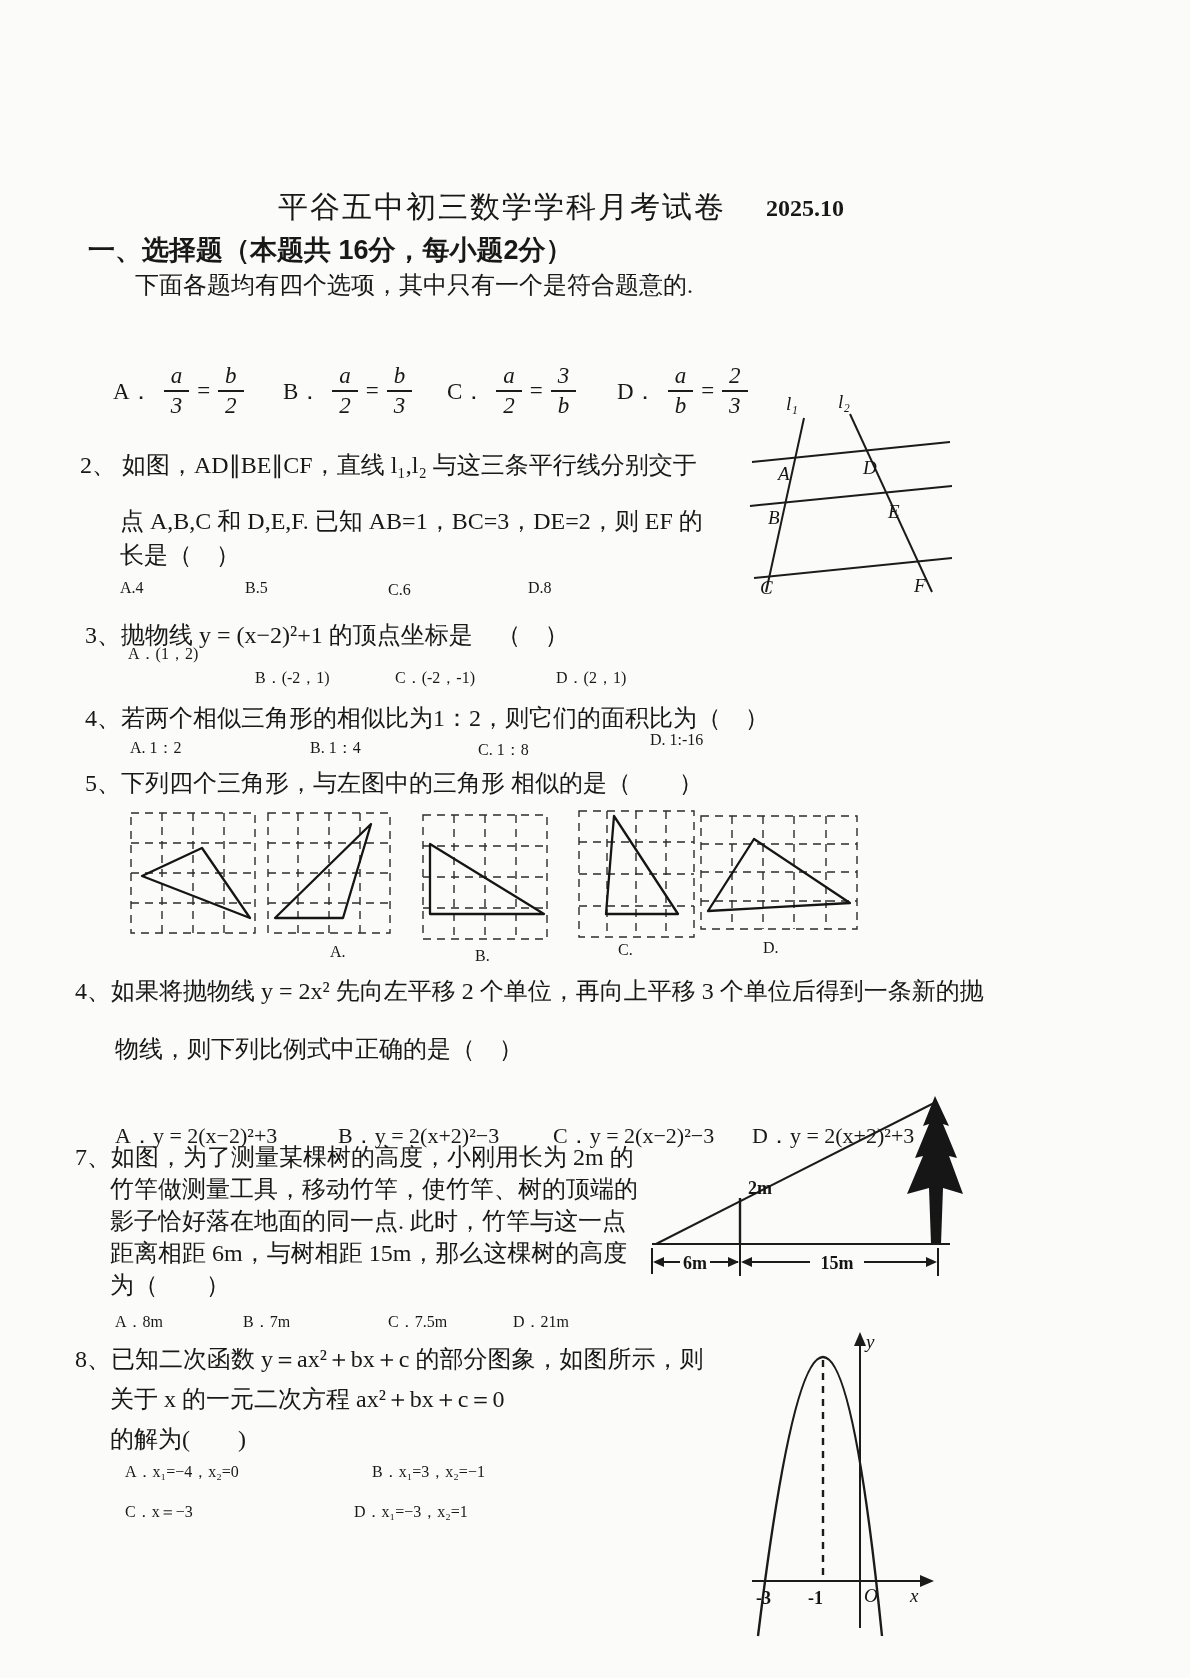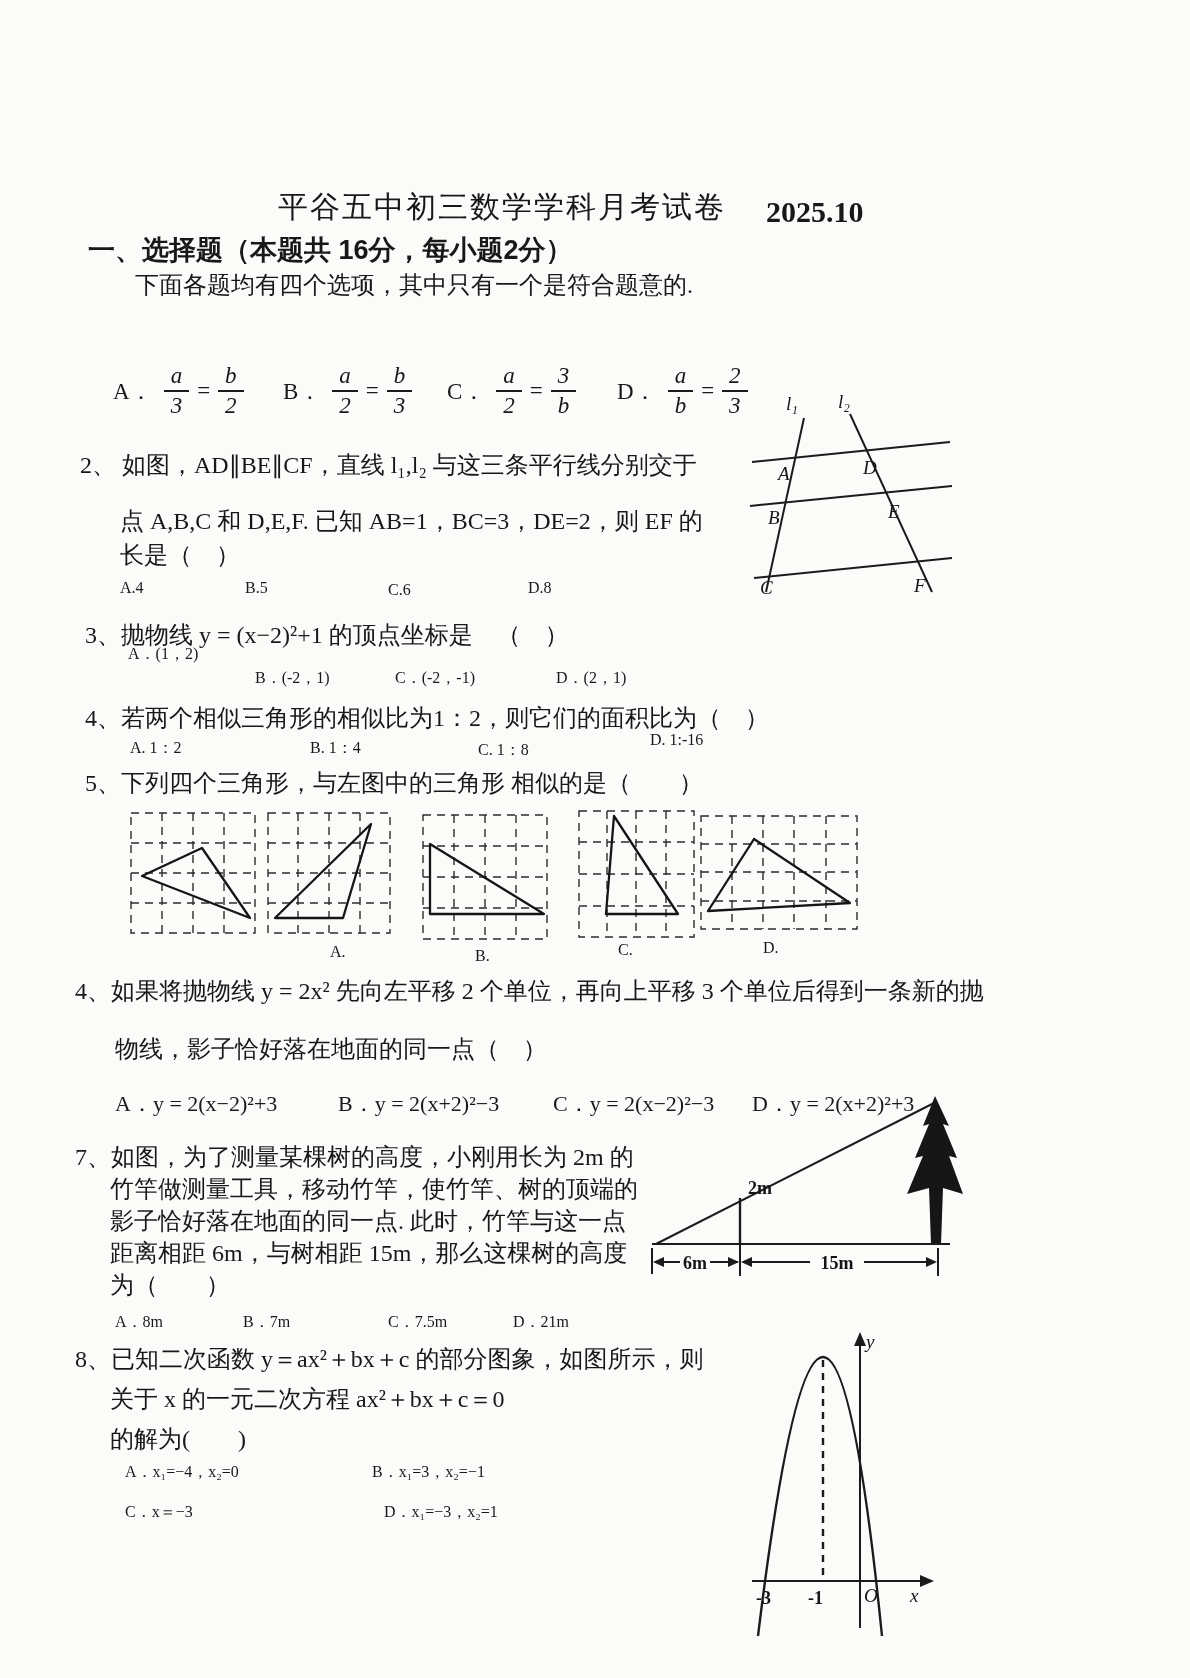--- a/index.html
+++ b/index.html
@@ -1,23 +1,23 @@
 <!DOCTYPE html>
 <html><head>
 <meta charset="utf-8">
 <style>
   html,body{margin:0;padding:0;background:#e9e9e9;}
   .page{position:relative;width:1190px;height:1678px;background:#fbfbf9;overflow:hidden;
         font-family:"Liberation Serif",serif;color:#181818;}
   .t{position:absolute;font-size:24px;line-height:1.25;white-space:nowrap;}
   .title{font-family:"Liberation Sans",sans-serif;font-weight:400;font-size:30px;letter-spacing:2px;text-align:center;}
-  .date{font-size:30px;font-weight:700;font-family:"Liberation Serif",serif;}
+  .date{font-size:24px;font-weight:700;font-family:"Liberation Serif",serif;}
   .h2{font-family:"Liberation Sans",sans-serif;font-weight:700;font-size:27px;}
   .opt{font-size:16px;}
-  .mopt{font-size:22px;}
+  .mopt{font-size:22px;margin-top:32px;}
   .fig{position:absolute;}
   .frac-opt{position:absolute;display:flex;align-items:center;font-size:23px;}
   .frac{display:inline-flex;flex-direction:column;align-items:center;font-style:italic;
         line-height:1.05;margin:0 5px;font-size:23px;}
   .frac .num{padding:0 7px 2px;border-bottom:2px solid #1b1b1b;display:block;text-align:center;}
   .frac .den{padding-top:2px;display:block;text-align:center;}
   .opt-label{margin-right:6px;}
   .eq{margin:0 3px;}
   svg{overflow:visible;}
   .sline{stroke:#1b1b1b;stroke-width:2;fill:none;}
@@ -179,21 +179,21 @@
       <line class="dash" x1="1" y1="86" x2="157" y2="86"></line>
     <polygon class="tri" points="54,24 8,96 150,88"></polygon>
   </svg>
 
   <div class="t opt" style="left:330px;top:942px">A.</div>
   <div class="t opt" style="left:475px;top:946px">B.</div>
   <div class="t opt" style="left:618px;top:940px">C.</div>
   <div class="t opt" style="left:763px;top:938px">D.</div>
 
   <div class="t" style="left:75px;top:976px">4、如果将抛物线 y = 2x² 先向左平移 2 个单位，再向上平移 3 个单位后得到一条新的抛</div>
-  <div class="t" style="left:115px;top:1034px">物线，影子恰好落在地面的同一点（　）</div>
+  <div class="t" style="left:115px;top:1034px">物线，则下列比例式中正确的是（　）</div>
   <div class="t mopt" style="left:115px;top:1090px">A．y = 2(x−2)²+3</div>
   <div class="t mopt" style="left:338px;top:1090px">B．y = 2(x+2)²−3</div>
   <div class="t mopt" style="left:553px;top:1090px">C．y = 2(x−2)²−3</div>
   <div class="t mopt" style="left:752px;top:1090px">D．y = 2(x+2)²+3</div>
 
   <div class="t" style="left:75px;top:1142px">7、如图，为了测量某棵树的高度，小刚用长为 2m 的</div>
   <div class="t" style="left:110px;top:1174px">竹竿做测量工具，移动竹竿，使竹竿、树的顶端的</div>
   <div class="t" style="left:110px;top:1206px">影子恰好落在地面的同一点. 此时，竹竿与这一点</div>
   <div class="t" style="left:110px;top:1238px">距离相距 6m，与树相距 15m，那么这棵树的高度</div>
   <div class="t" style="left:110px;top:1270px">为（　　）</div>
@@ -222,21 +222,21 @@
       <polygon fill="#1b1b1b" points="289,176 278,171 278,181"></polygon>
     <text class="figlabel" x="189" y="183" text-anchor="middle">15m</text>
   </svg>
 
   <div class="t" style="left:75px;top:1344px">8、已知二次函数 y＝ax²＋bx＋c 的部分图象，如图所示，则</div>
   <div class="t" style="left:110px;top:1384px">关于 x 的一元二次方程 ax²＋bx＋c＝0</div>
   <div class="t" style="left:110px;top:1424px">的解为(　　)</div>
   <div class="t opt" style="left:125px;top:1462px">A．x₁=−4，x₂=0</div>
   <div class="t opt" style="left:372px;top:1462px">B．x₁=3，x₂=−1</div>
   <div class="t opt" style="left:125px;top:1502px">C．x＝−3</div>
-  <div class="t opt" style="left:384px;top:1502px">D．x₁=−3，x₂=1</div>
+  <div class="t opt" style="left:354px;top:1502px">D．x₁=−3，x₂=1</div>
 
   <svg class="fig" style="left:742px;top:1328px" width="200" height="318" viewBox="0 0 200 318">
     <line class="sline" x1="118" y1="300" x2="118" y2="14"></line>
     <polygon fill="#1b1b1b" points="118,4 112,18 124,18"></polygon>
     <line class="sline" x1="10" y1="253" x2="184" y2="253"></line>
     <polygon fill="#1b1b1b" points="192,253 178,247 178,259"></polygon>
     <path class="sline3" d="M 16 308 Q 84 -250 140 308"></path>
     <line x1="81" y1="32" x2="81" y2="253" stroke="#1b1b1b" stroke-width="2.4" stroke-dasharray="7 6"></line>
     <text class="figtext" x="124" y="20">y</text>
     <text class="figtext" x="168" y="274">x</text>

